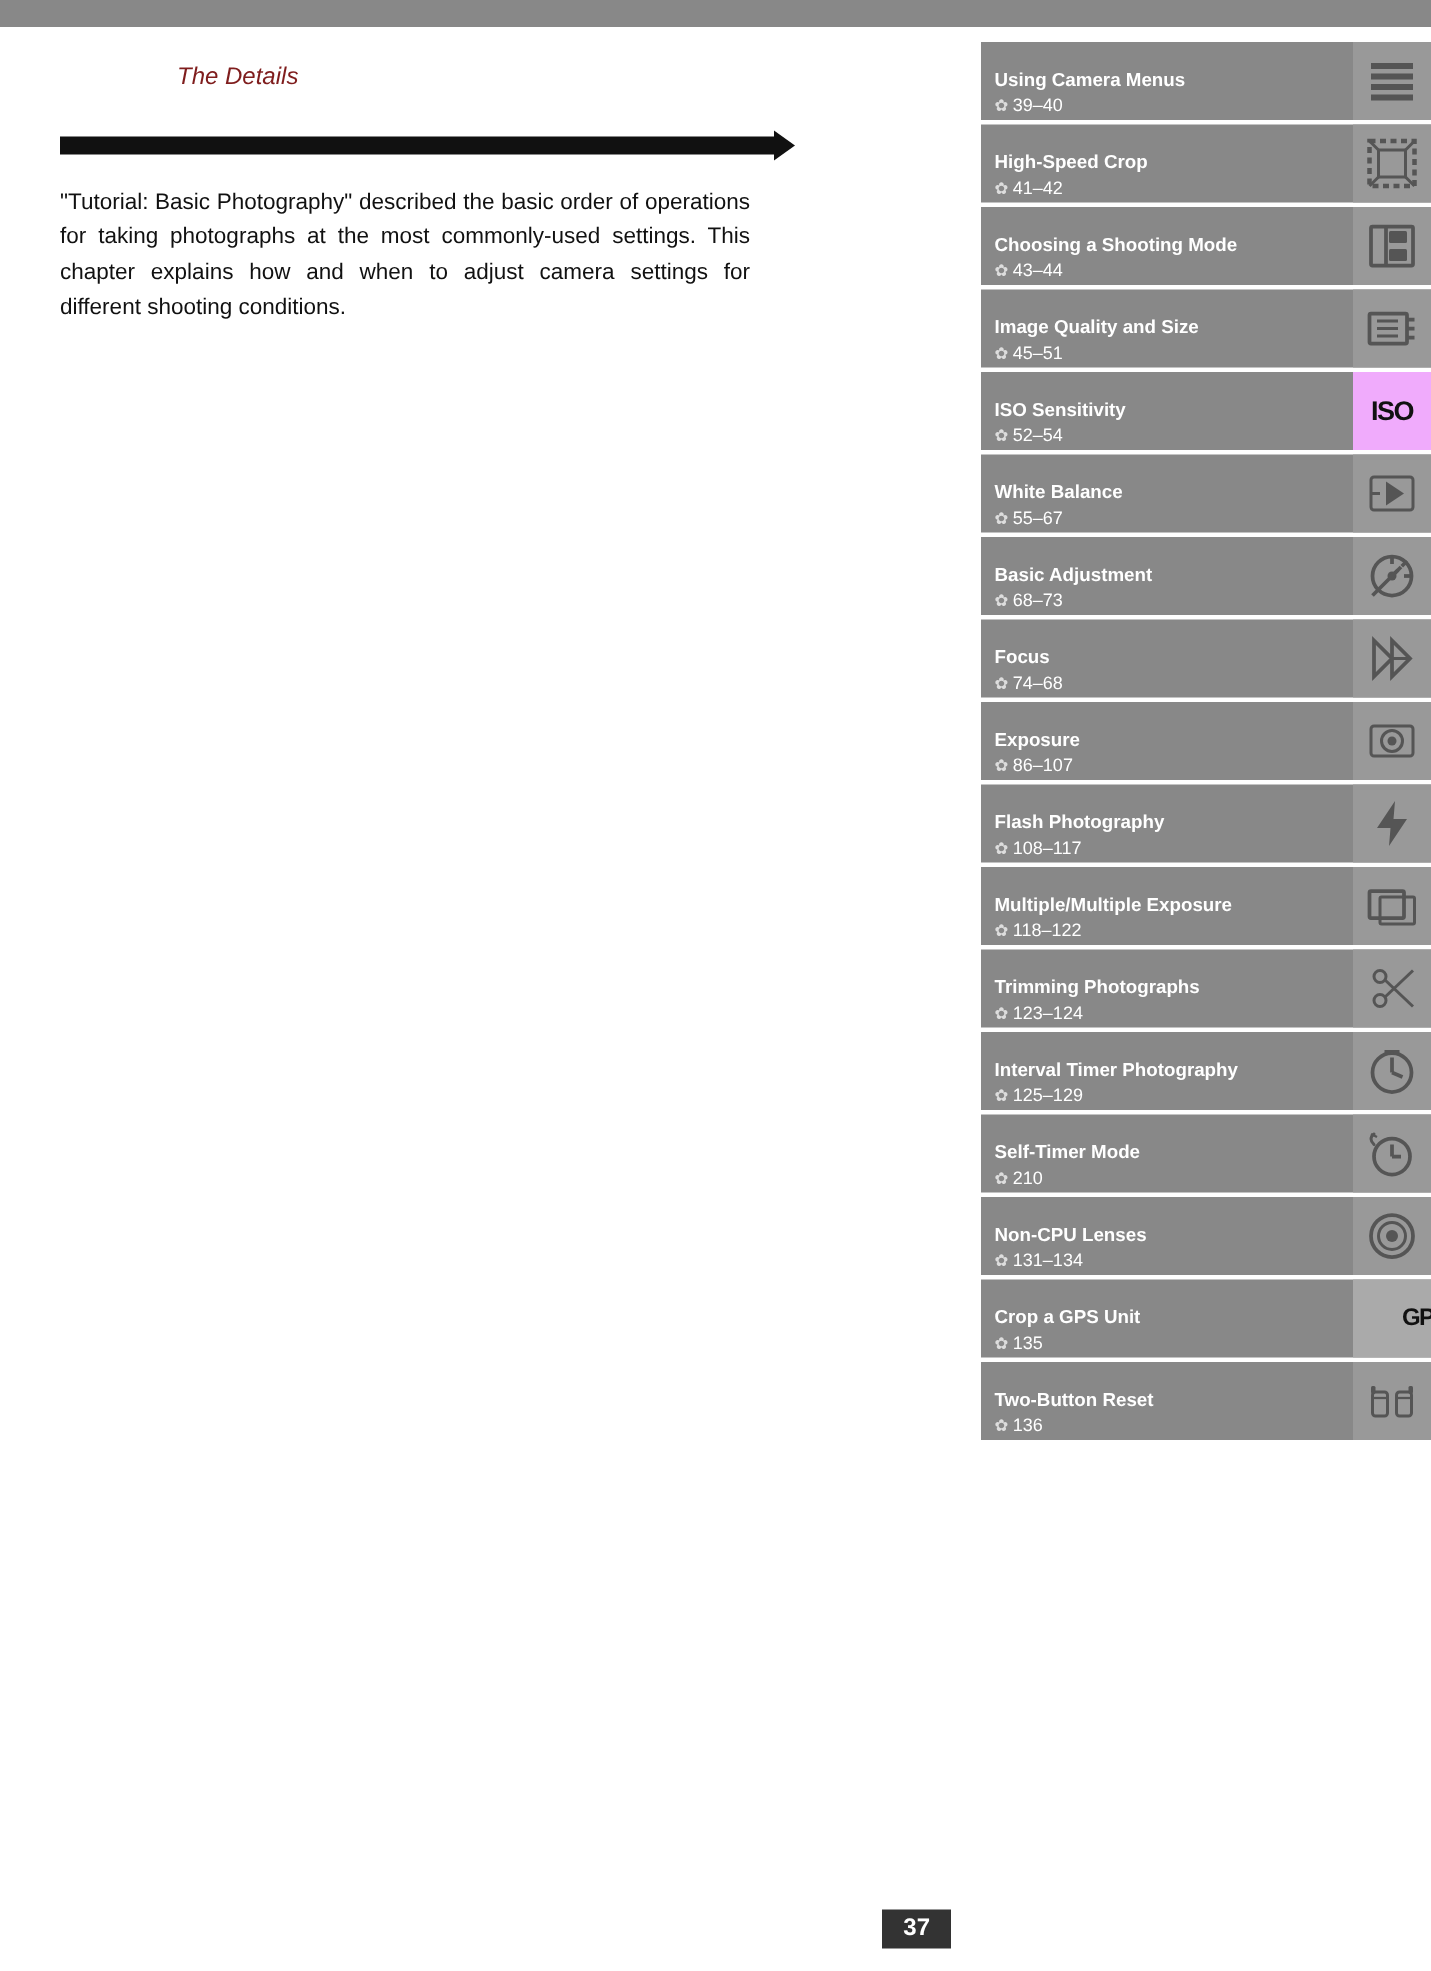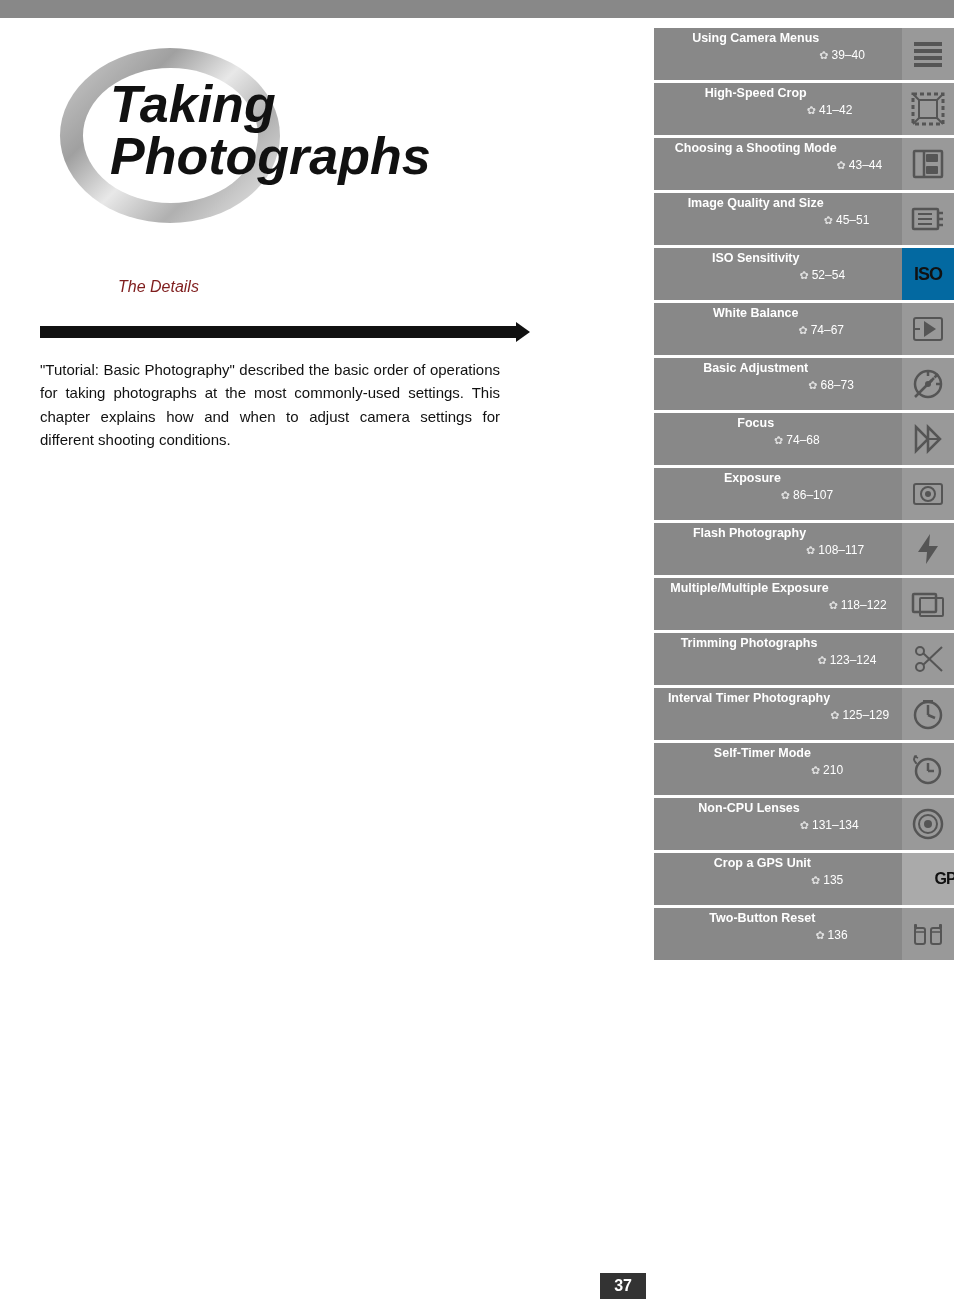--- a/index.html
+++ b/index.html
@@ -139,22 +139,22 @@
     .sidebar-item {
       display: flex;
       align-items: stretch;
       height: 52px;
       background: #888;
     }
 
     .sidebar-text {
       flex: 1;
       display: flex;
-      flex-direction: row;
-      justify-content: center;
+      flex-direction: column;
+      justify-content: flex-end;
       padding: 3px 8px 3px 9px;
       color: #fff;
     }
 
     .sidebar-title {
       font-size: 12.5px;
       font-weight: bold;
       line-height: 1.2;
       color: #fff;
     }
@@ -182,50 +182,39 @@
     
     .book-symbol {
       font-size: 11px;
       color: #ddd;
     }
 
     
     .page-footer {
       position: absolute;
       bottom: 15px;
-      right: 8px;
+      right: 20px;
       background: #333;
       color: #fff;
       font-size: 16px;
       font-weight: bold;
       padding: 4px 14px;
       min-width: 45px;
       text-align: center;
     }
   </style>
 </head>
 <body>
 
 <div class="top-bar"></div>
 
 <div class="main-content">
 
   <div class="left-area">
 
-    <div class="title-area">
-
-      <div class="oval-ring">
-        <div class="oval-inner"></div>
-      </div>
-
-      <div class="title-text">
-        <span class="title-taking">Taking</span>
-        <span class="title-photographs">Photographs</span>
-      </div>
-    </div>
 
     <div class="subtitle">The Details</div>
 
     <div class="divider-bar"></div>
 
     <p class="body-text">"Tutorial: Basic Photography" described the basic order of operations for taking photographs at the most commonly-used settings.  This chapter explains how and when to adjust camera settings for different shooting conditions.</p>
 
     <div class="page-footer">37</div>
   </div>
 
@@ -309,31 +298,31 @@
     </div>
 
     <div class="sidebar-item">
       <div class="sidebar-text">
         <span class="sidebar-title">ISO Sensitivity</span>
         <span class="sidebar-pages">
           <span class="book-symbol">✿</span>
           <span>52–54</span>
         </span>
       </div>
-      <div class="sidebar-icon-box" style="background:#0369a1;">
+      <div class="sidebar-icon-box" style="background:#f0abfc;">
         <span style="font-size:18px;font-weight:900;color:#111;letter-spacing:-1px;">ISO</span>
       </div>
     </div>
 
     <div class="sidebar-item">
       <div class="sidebar-text">
         <span class="sidebar-title">White Balance</span>
         <span class="sidebar-pages">
           <span class="book-symbol">✿</span>
-          <span>74–67</span>
+          <span>55–67</span>
         </span>
       </div>
       <div class="sidebar-icon-box">
         <svg width="36" height="36" viewBox="0 0 36 36">
           <rect x="4" y="7" width="28" height="22" rx="2" fill="none" stroke="#555" stroke-width="2"></rect>
           <polygon points="14,10 26,18 14,26" fill="#555"></polygon>
           <line x1="4" y1="18" x2="10" y2="18" stroke="#555" stroke-width="2"></line>
         </svg>
       </div>
     </div>

